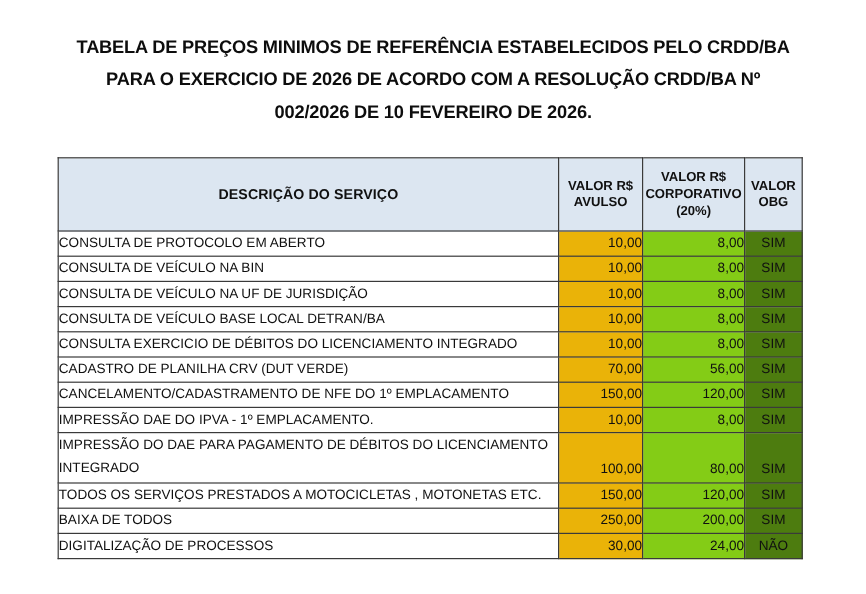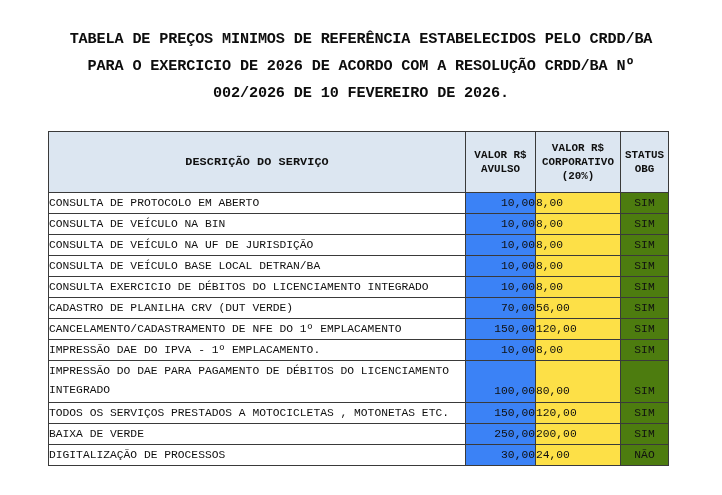--- a/index.html
+++ b/index.html
@@ -14,21 +14,20 @@
     font-family: "Liberation Sans", sans-serif;
     color: #111111;
     overflow: hidden;
   }
 
   .page {
     position: relative;
     width: 716px;
     height: 495px;
     box-sizing: border-box;
-    font-family: Liberation Mono, monospace;
   }
 
   
   .title-block {
     position: absolute;
     left: 0;
     top: 26px;
     width: 722px;
     text-align: center;
   }
@@ -95,28 +94,28 @@
     line-height: 20px;
   }
   td.desc {
     text-align: left;
     padding-left: 4px;
     white-space: nowrap;
     overflow: hidden;
     font-size: 11.3px;
   }
   td.avulso {
-    background: #3b82f6;
+    background: #eab308;
     text-align: right;
     padding-right: 5px;
     font-size: 11.3px;
   }
   td.corp {
-    background: #fde047;
-    text-align: left;
+    background: #84cc16;
+    text-align: right;
     padding-right: 5px;
     font-size: 11.3px;
   }
   td.status {
     background: #4d7c0f;
     text-align: center;
     font-size: 11.3px;
   }
 
   
@@ -163,21 +162,21 @@
           <th class="h-small">
             <span>VALOR R$</span><br>
             <span>AVULSO</span>
           </th>
           <th class="h-small">
             <span>VALOR R$</span><br>
             <span>CORPORATIVO</span><br>
             <span>(20%)</span>
           </th>
           <th class="h-small">
-            <span>STATUS</span><br>
+            <span>VALOR</span><br>
             <span>OBG</span>
           </th>
         </tr>
       </thead>
       <tbody id="table-body">
           <tr>
             <td class="desc">CONSULTA DE PROTOCOLO EM ABERTO</td>
             <td class="avulso">10,00</td>
             <td class="corp">8,00</td>
             <td class="status">SIM</td>
@@ -230,21 +229,21 @@
             <td class="corp">80,00</td>
             <td class="status">SIM</td>
           </tr>
           <tr>
             <td class="desc">TODOS OS SERVIÇOS PRESTADOS A MOTOCICLETAS , MOTONETAS ETC.</td>
             <td class="avulso">150,00</td>
             <td class="corp">120,00</td>
             <td class="status">SIM</td>
           </tr>
           <tr>
-            <td class="desc">BAIXA DE VERDE</td>
+            <td class="desc">BAIXA DE TODOS</td>
             <td class="avulso">250,00</td>
             <td class="corp">200,00</td>
             <td class="status">SIM</td>
           </tr>
           <tr>
             <td class="desc">DIGITALIZAÇÃO  DE PROCESSOS</td>
             <td class="avulso">30,00</td>
             <td class="corp">24,00</td>
             <td class="status">NÃO</td>
           </tr>

